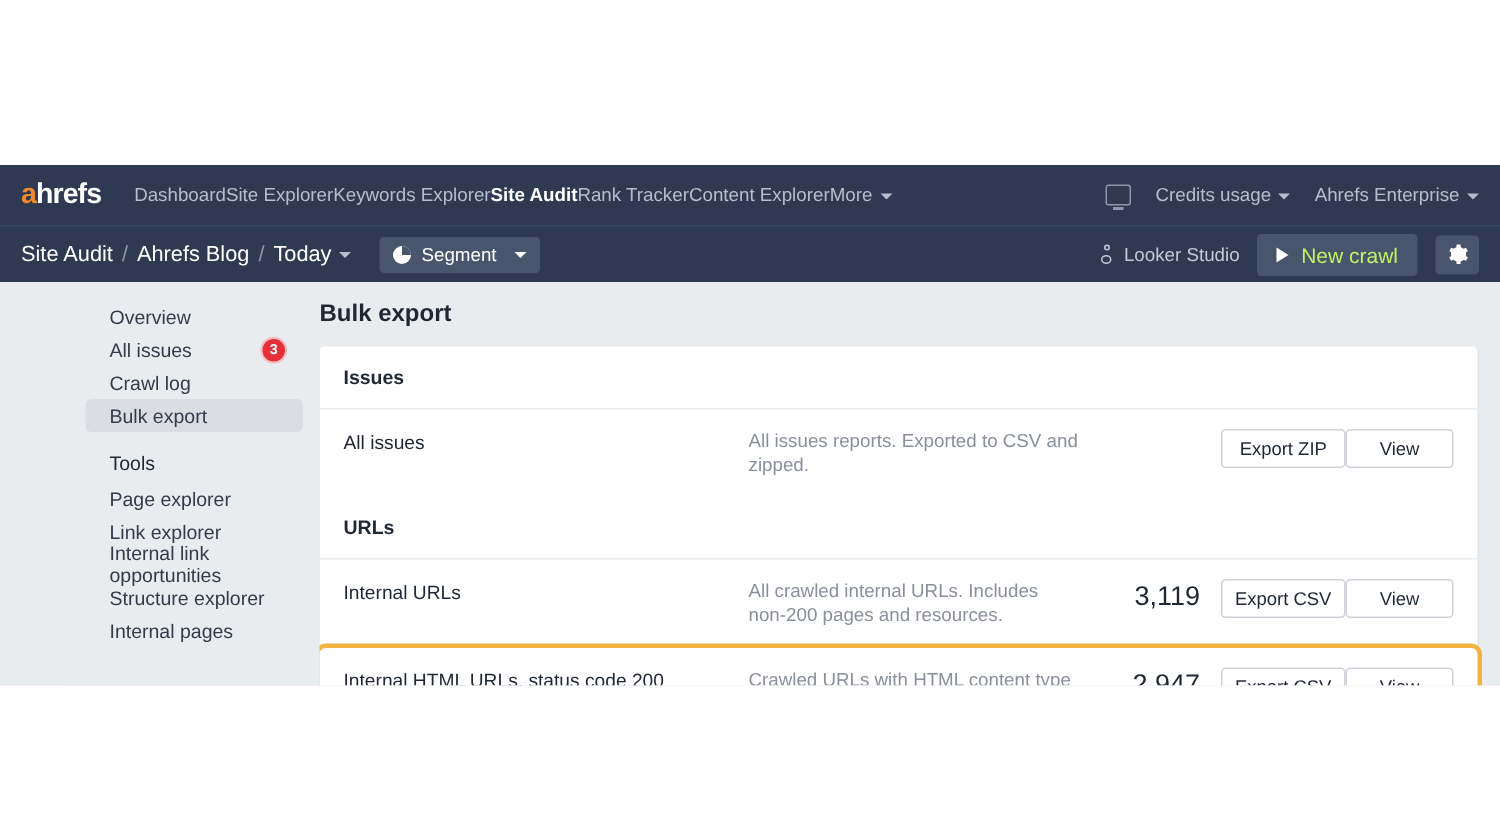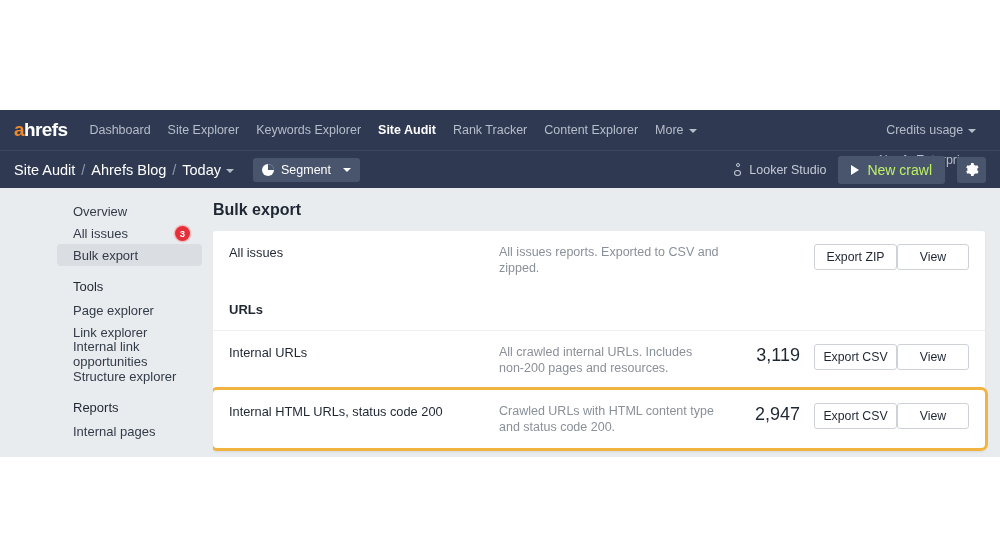--- a/index.html
+++ b/index.html
@@ -37,21 +37,20 @@
     letter-spacing: -0.6px;
     color: #ffffff;
     margin-right: 22px;
     white-space: nowrap;
   }
   .logo .a { color: #f0892a; }
 
   .nav-links {
     display: flex;
     align-items: center;
-    gap: 17px;
     flex: 1;
   }
   .nav-link {
     font-size: 12.5px;
     color: #b6bdcb;
     white-space: nowrap;
     cursor: pointer;
   }
   .nav-link.active {
     color: #ffffff;
@@ -64,21 +63,20 @@
     border-right: 4px solid transparent;
     border-top: 4px solid #b6bdcb;
     margin-left: 5px;
     vertical-align: middle;
   }
 
   .nav-right {
     display: flex;
     align-items: center;
     gap: 16px;
-    flex-direction: column;
   }
   .monitor-icon {
     width: 17px; height: 14px;
     border: 1.8px solid #8d97ab;
     border-radius: 2px;
     position: relative;
     box-sizing: border-box;
   }
   .monitor-icon::after {
     content: "";
@@ -397,49 +395,52 @@
   <div class="body-wrap">
 
     <div class="sidebar">
       <div class="side-item">
         <span class="label">Overview</span>
       </div>
       <div class="side-item">
         <span class="label">All issues</span>
         <span class="badge">3</span>
       </div>
+      <div class="side-item">
+        <span class="label">Crawl log</span>
+      </div>
       <div class="side-item active">
         <span class="label">Bulk export</span>
       </div>
 
       <div class="side-head">Tools</div>
       <div class="side-item">
         <span class="label">Page explorer</span>
       </div>
       <div class="side-item">
         <span class="label">Link explorer</span>
       </div>
       <div class="side-item">
         <span class="label">Internal link opportunities</span>
       </div>
       <div class="side-item">
         <span class="label">Structure explorer</span>
       </div>
 
-      <div class="side-head">Reports</div>
       <div class="side-item">
         <span class="label">Internal pages</span>
       </div>
     </div>
 
     <div class="main">
       <div class="page-title">Bulk export</div>
 
       <div class="card">
 
+        <div class="sect-head">Issues</div>
 
         <div class="row">
           <div class="row-name">All issues</div>
           <div class="row-desc">All issues reports. Exported to CSV and zipped.</div>
           <div class="row-count"></div>
           <div class="row-actions">
             <button class="btn btn-export">Export ZIP</button>
             <button class="btn btn-view">View</button>
           </div>
         </div>

